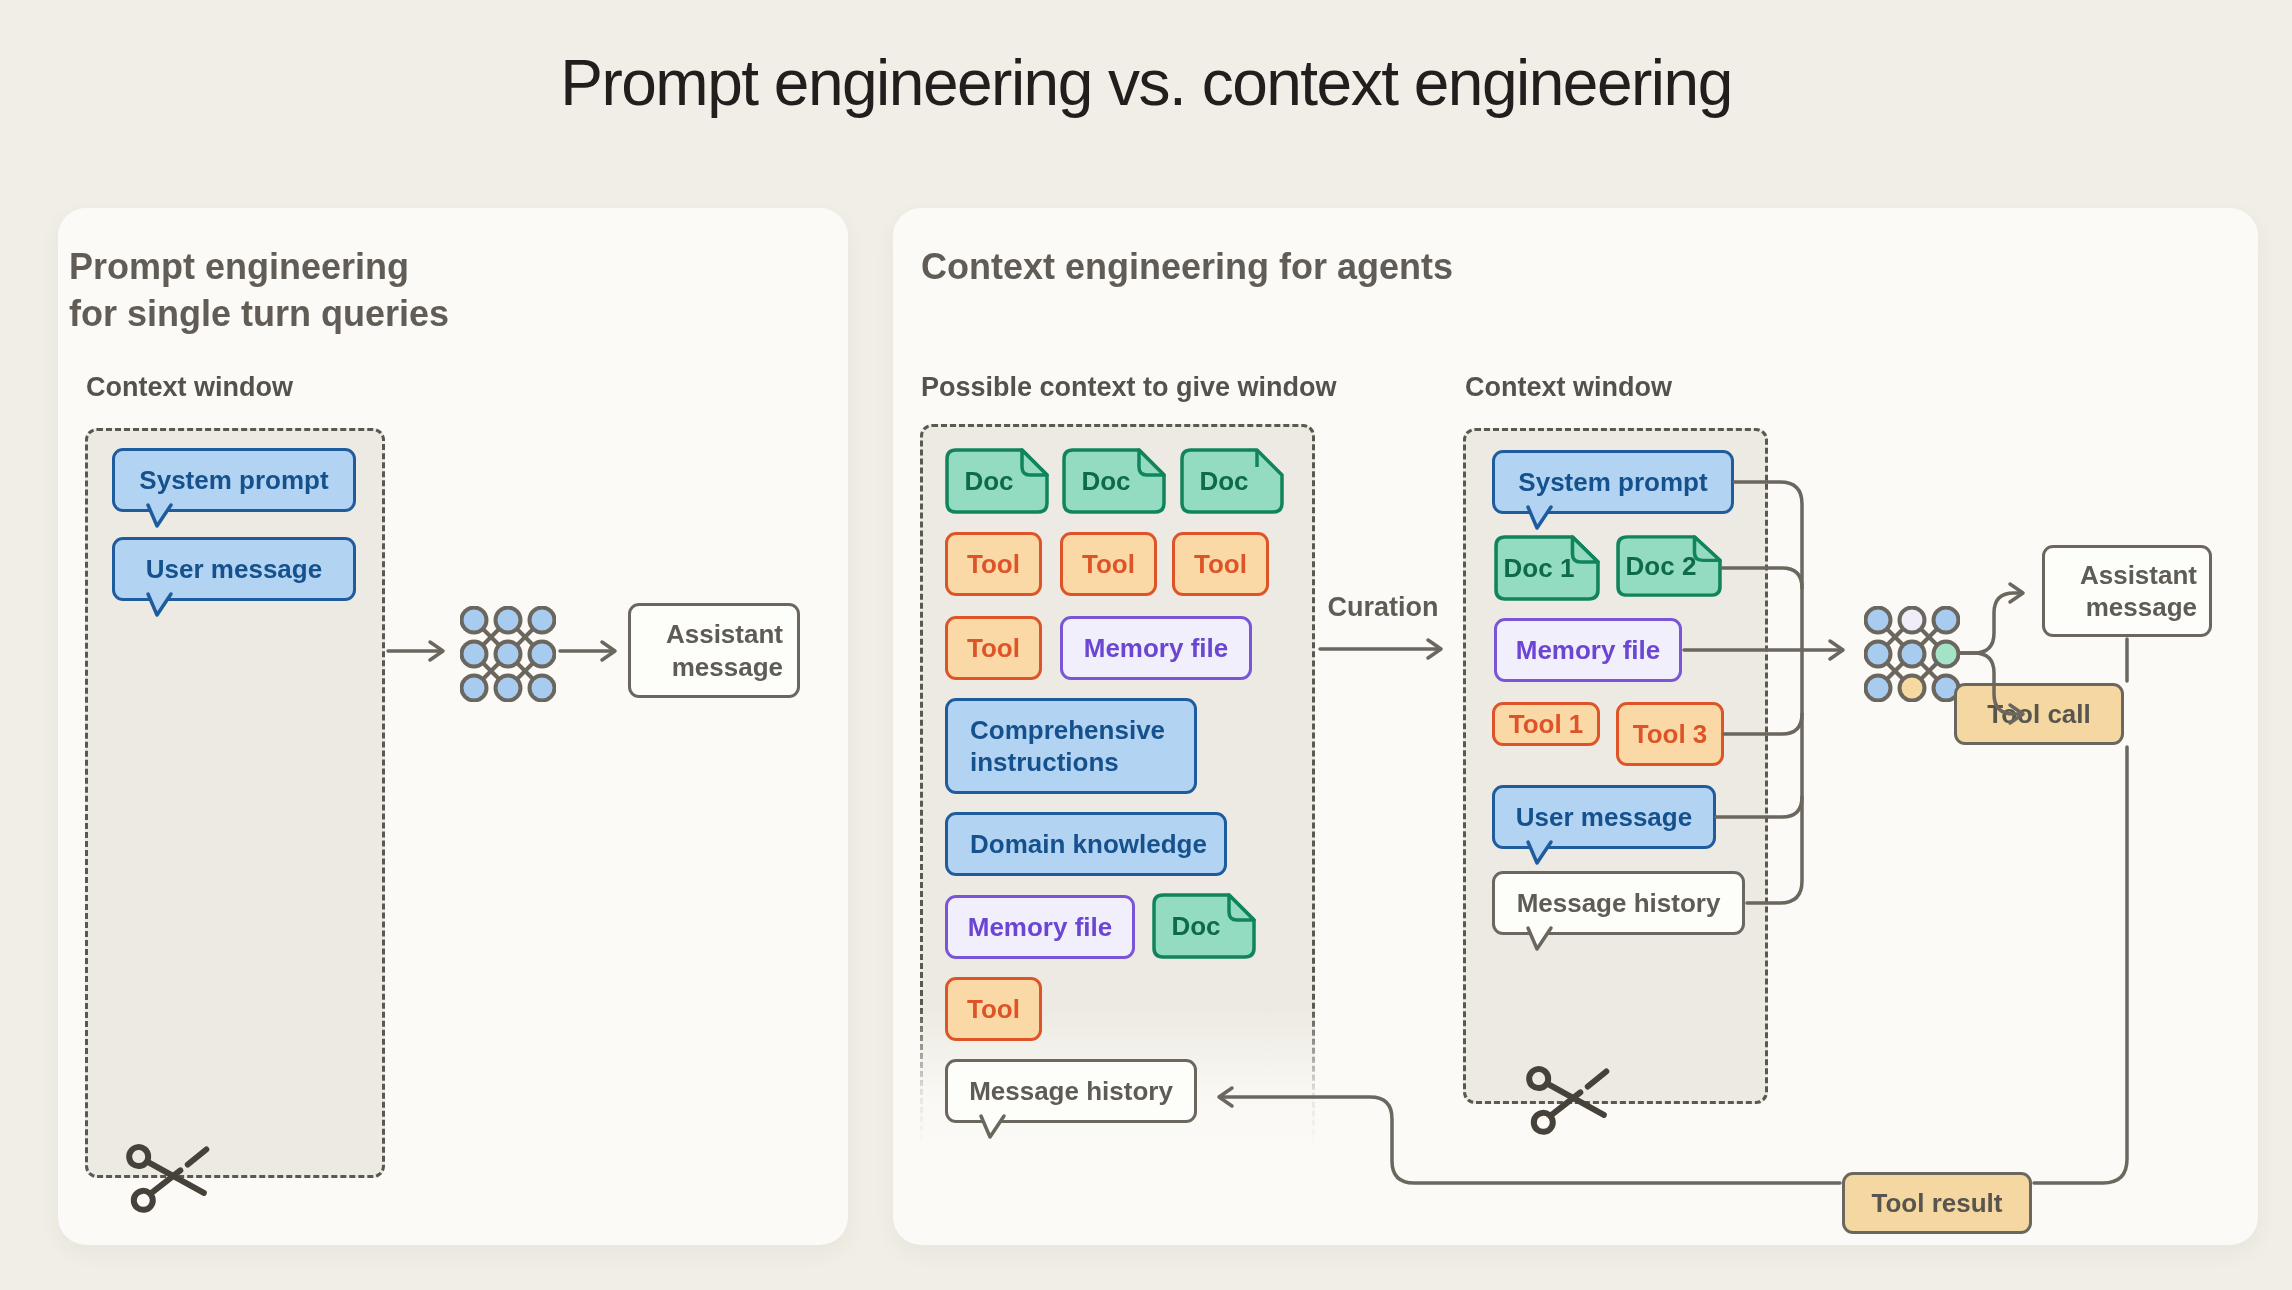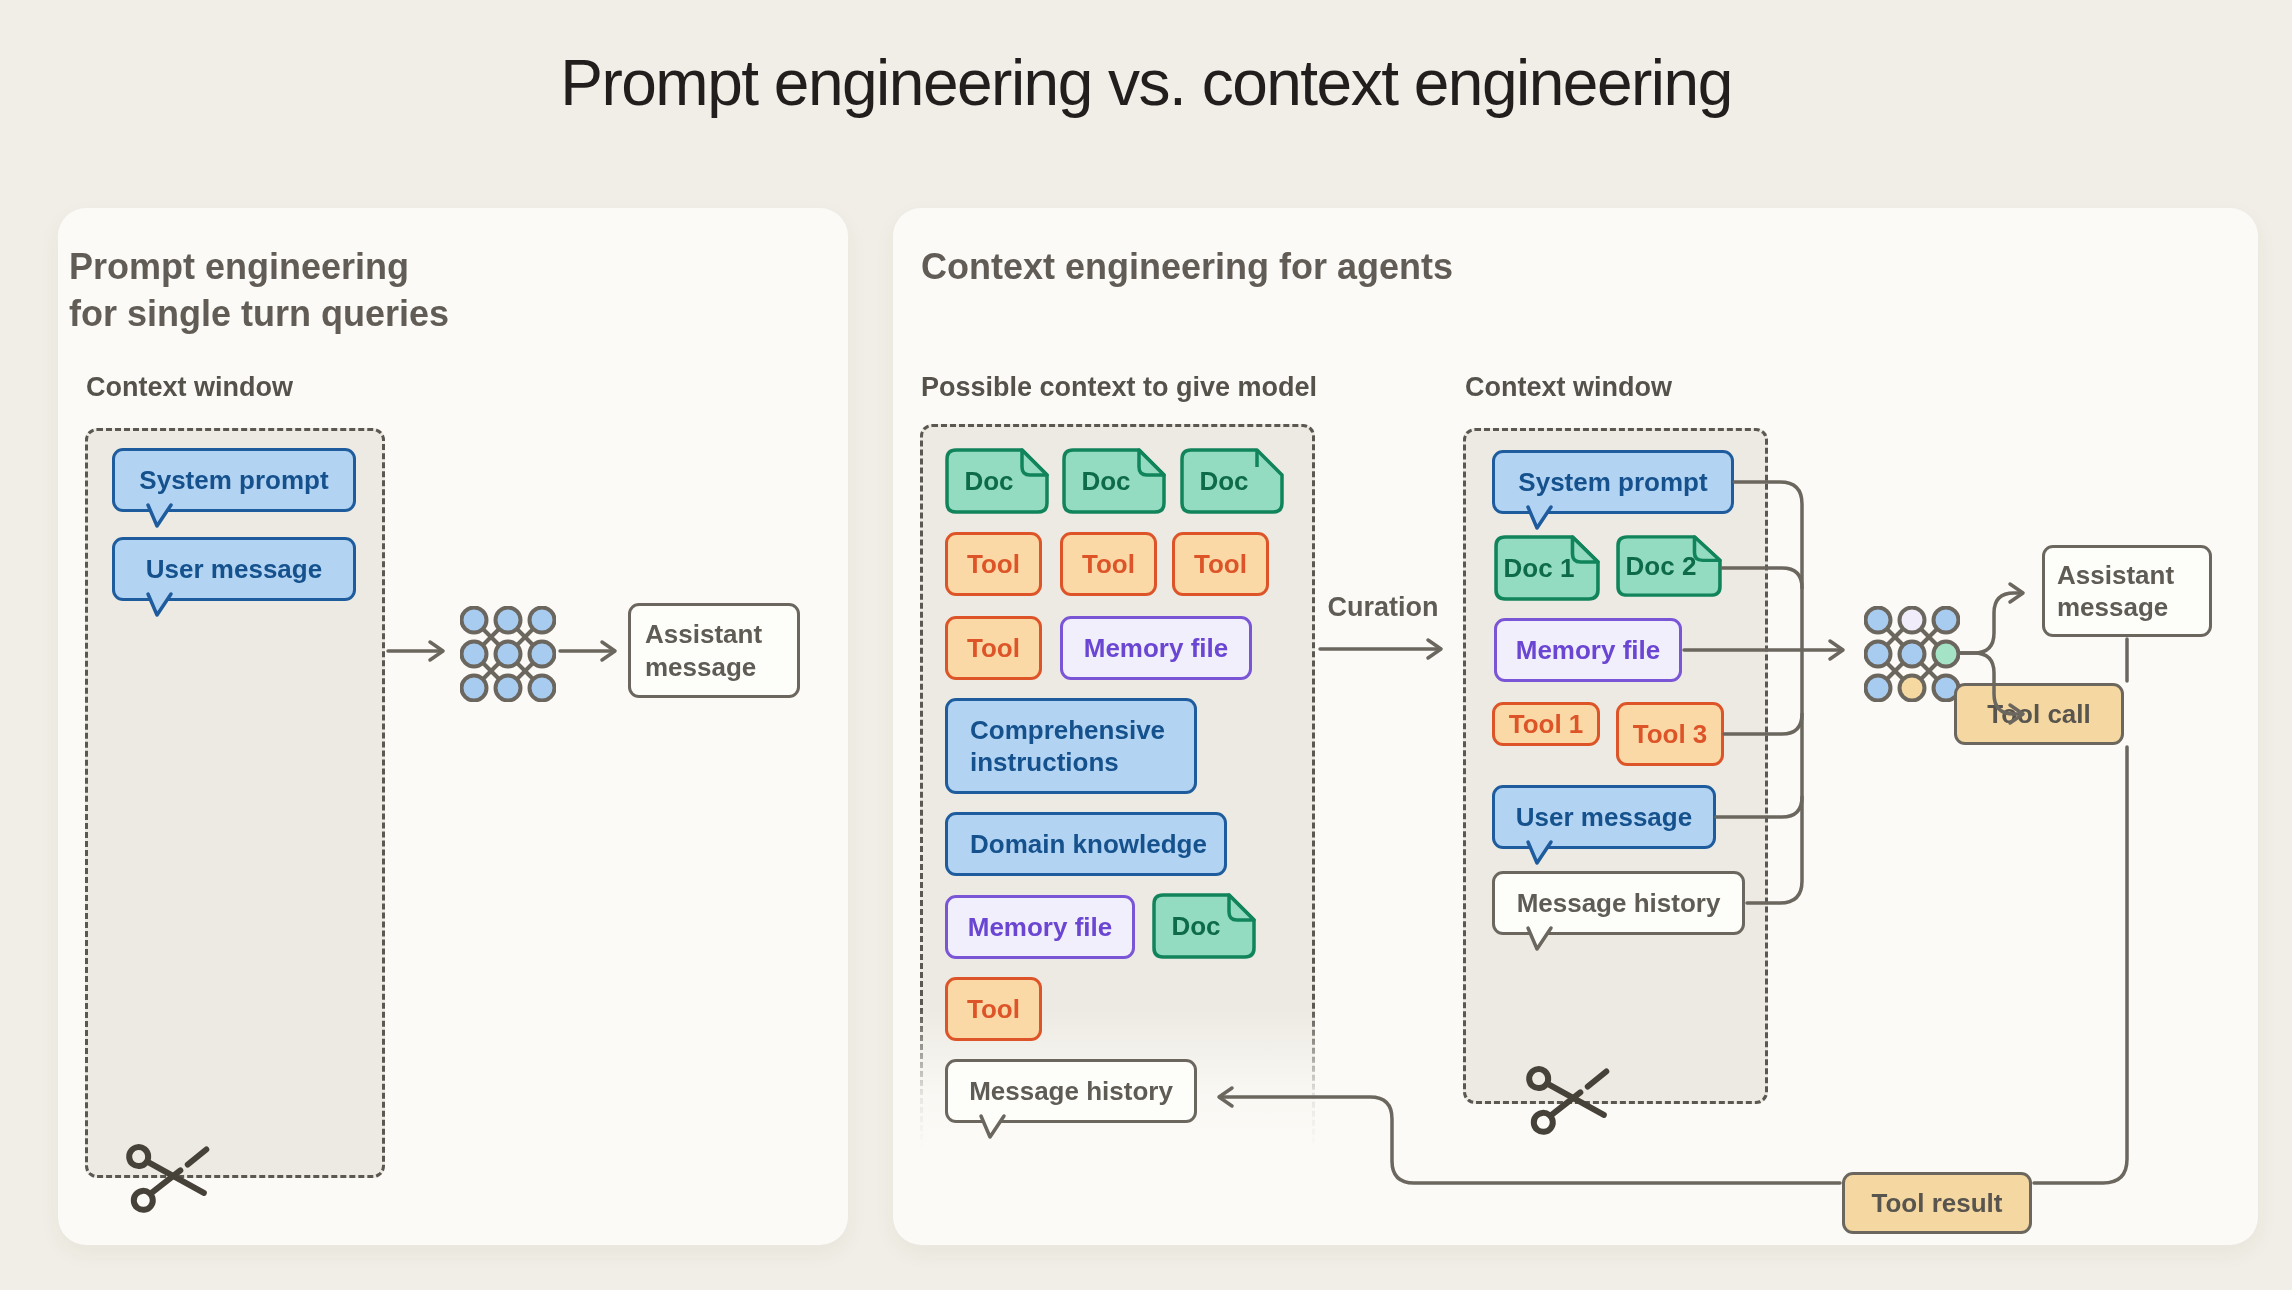--- a/index.html
+++ b/index.html
@@ -20,21 +20,21 @@
     font-size:64px;font-weight:400;letter-spacing:-1.5px;color:var(--title-color)}
   .card{position:absolute;top:208px;height:1037px;background:var(--card-bg);border-radius:28px;
     box-shadow:0 8px 22px rgba(70,62,45,.05)}
   .panel-header{position:absolute;font-size:36px;font-weight:700;color:var(--header-color);line-height:1.3}
   .section-label{position:absolute;font-size:27px;font-weight:700;color:var(--label-color)}
   .dashed-box{position:absolute;background:var(--dashed-fill);
     border:3px dashed var(--dashed-border);border-radius:12px}
   .fade{position:absolute;left:905px;top:1008px;width:430px;height:160px;
     background:linear-gradient(to bottom,rgba(251,250,246,0) 0%,rgba(251,250,246,.88) 55%,#fbfaf6 88%)}
   .chip{position:absolute;display:flex;align-items:center;justify-content:center;
-    font-weight:700;font-size:26px;border-radius:11px;line-height:1.25;text-align:left}
+    font-weight:700;font-size:26px;border-radius:11px;line-height:1.25;text-align:right}
   .chip.blue{background:var(--blue-fill);border:3.5px solid var(--blue-border);color:var(--blue-text)}
   .chip.blue.big{justify-content:flex-start;padding-left:22px;text-align:left}
   .chip.orange{background:var(--orange-fill);border:3.5px solid var(--orange-border);color:var(--orange-border)}
   .chip.purple{background:var(--purple-fill);border:3.5px solid var(--purple-border);color:var(--purple-text)}
   .chip.white{background:#fdfdfa;border:3.5px solid var(--line);color:var(--gray-text)}
   .chip.tan{background:var(--tan-fill);border:3.5px solid var(--line);color:#58544e}
   .chip.doc{background:transparent;border:none;color:var(--green-text)}
   .doc-bg{position:absolute;inset:0;width:100%;height:100%}
   .doc-bg path{fill:var(--green-fill);stroke:var(--green-border);stroke-width:3.5;stroke-linejoin:round}
   .chip.doc span{position:relative;padding-right:16px}
@@ -62,21 +62,21 @@
   <section class="card" style="left:58px;width:790px">
     <div class="panel-header" style="left:11px;top:36px">
       <div>Prompt engineering</div>
       <div>for single turn queries</div>
     </div>
     <div class="section-label" style="left:28px;top:164px">Context window</div>
   </section>
 
   <section class="card" style="left:893px;width:1365px">
     <div class="panel-header" style="left:28px;top:36px">Context engineering for agents</div>
-    <div class="section-label" style="left:28px;top:164px">Possible context to give model</div>
+    <div class="section-label" style="left:28px;top:164px">Possible context to give window</div>
     <div class="section-label" style="left:572px;top:164px">Context window</div>
   </section>
 
   <div class="dashed-box" style="left:85px;top:428px;width:300px;height:750px"></div>
   <div class="dashed-box" style="left:920px;top:424px;width:395px;height:736px"></div>
   <div class="fade"></div>
   <div class="dashed-box" style="left:1463px;top:428px;width:305px;height:676px"></div>
 
   <div class="chip blue" style="left:112px;top:448px;width:244px;height:64px">
     <span>System prompt</span>

